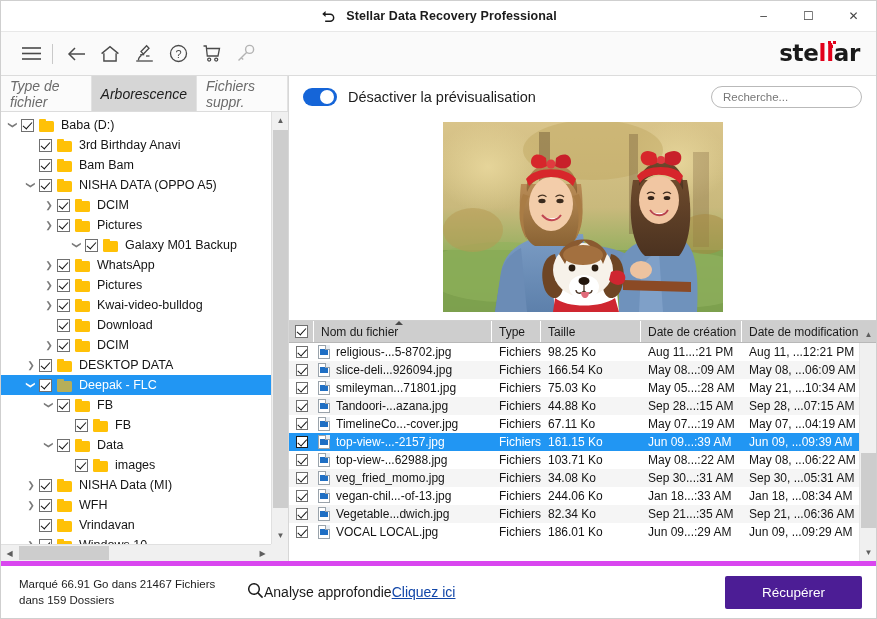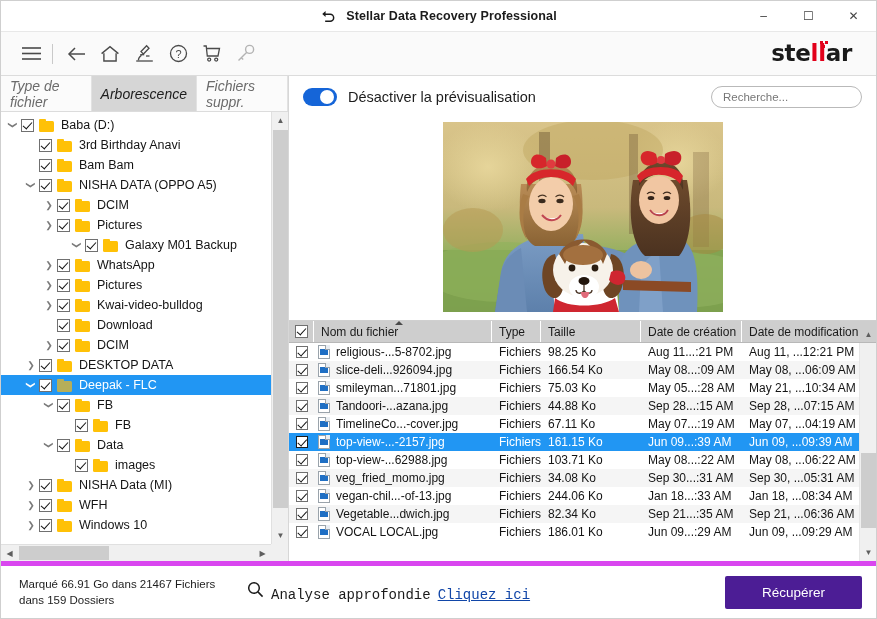--- a/index.html
+++ b/index.html
@@ -55,21 +55,21 @@
   .tb-item {
     width: 34px; height: 34px;
     display: flex; align-items: center; justify-content: center;
     cursor: pointer;
   }
   .tb-sep {
     width: 1px; height: 20px; background: #c9c9c9; margin: 0 6px 0 4px;
   }
   .tb-item svg { display: block; }
   .logo {
-    margin-left: auto; margin-right: 24px;
+    margin-left: auto; margin-right: 16px;
     font-size: 23px; font-weight: bold; color: #1a1a1a;
     letter-spacing: -.3px; position: relative; line-height: 1;
     font-family: "DejaVu Sans", sans-serif;
   }
   .logo .red { color: #e2001a; }
   .logo .dots {
     position: absolute; top: -1px; left: 49px;
     width: 10px; height: 5px;
   }
   .logo .dots i {
@@ -330,23 +330,22 @@
     border-top: 5px solid #d946ef;
     background: #fff;
     display: flex; align-items: center;
     padding: 0 14px 0 18px;
   }
   .marked {
     font-size: 11.5px; color: #1d1d1d; line-height: 16px;
     width: 222px; flex: 0 0 222px;
   }
   .deep {
-    display: flex; align-items: flex-end; gap: 7px;
+    display: flex; align-items: center; 
     margin-left: 6px;
-    font-family: Liberation Mono, monospace;
   }
   .deep-text { font-size: 14px; color: #1a1a1a; }
   .deep-link {
     font-size: 14px; color: #1146a8; text-decoration: underline;
     cursor: pointer;
   }
   .recover {
     margin-left: auto;
     width: 137px; height: 33px;
     background: #4c1d95; color: #fff;
@@ -570,20 +569,26 @@
               <span class="arrow">❯</span>
               <span class="cbx checked"></span>
               <span class="folder"></span>
               <span class="tlabel">NISHA Data (MI)</span>
             </div>
             <div class="tnode" style="padding-left: 22px;">
               <span class="arrow">❯</span>
               <span class="cbx checked"></span>
               <span class="folder"></span>
               <span class="tlabel">WFH</span>
+            </div>
+            <div class="tnode" style="padding-left: 22px;">
+              <span class="arrow blank">❯</span>
+              <span class="cbx checked"></span>
+              <span class="folder"></span>
+              <span class="tlabel">Vrindavan</span>
             </div>
             <div class="tnode" style="padding-left: 22px;">
               <span class="arrow">❯</span>
               <span class="cbx checked"></span>
               <span class="folder"></span>
               <span class="tlabel">Windows 10</span>
             </div>
           </div>
 
         <div class="vsb">

